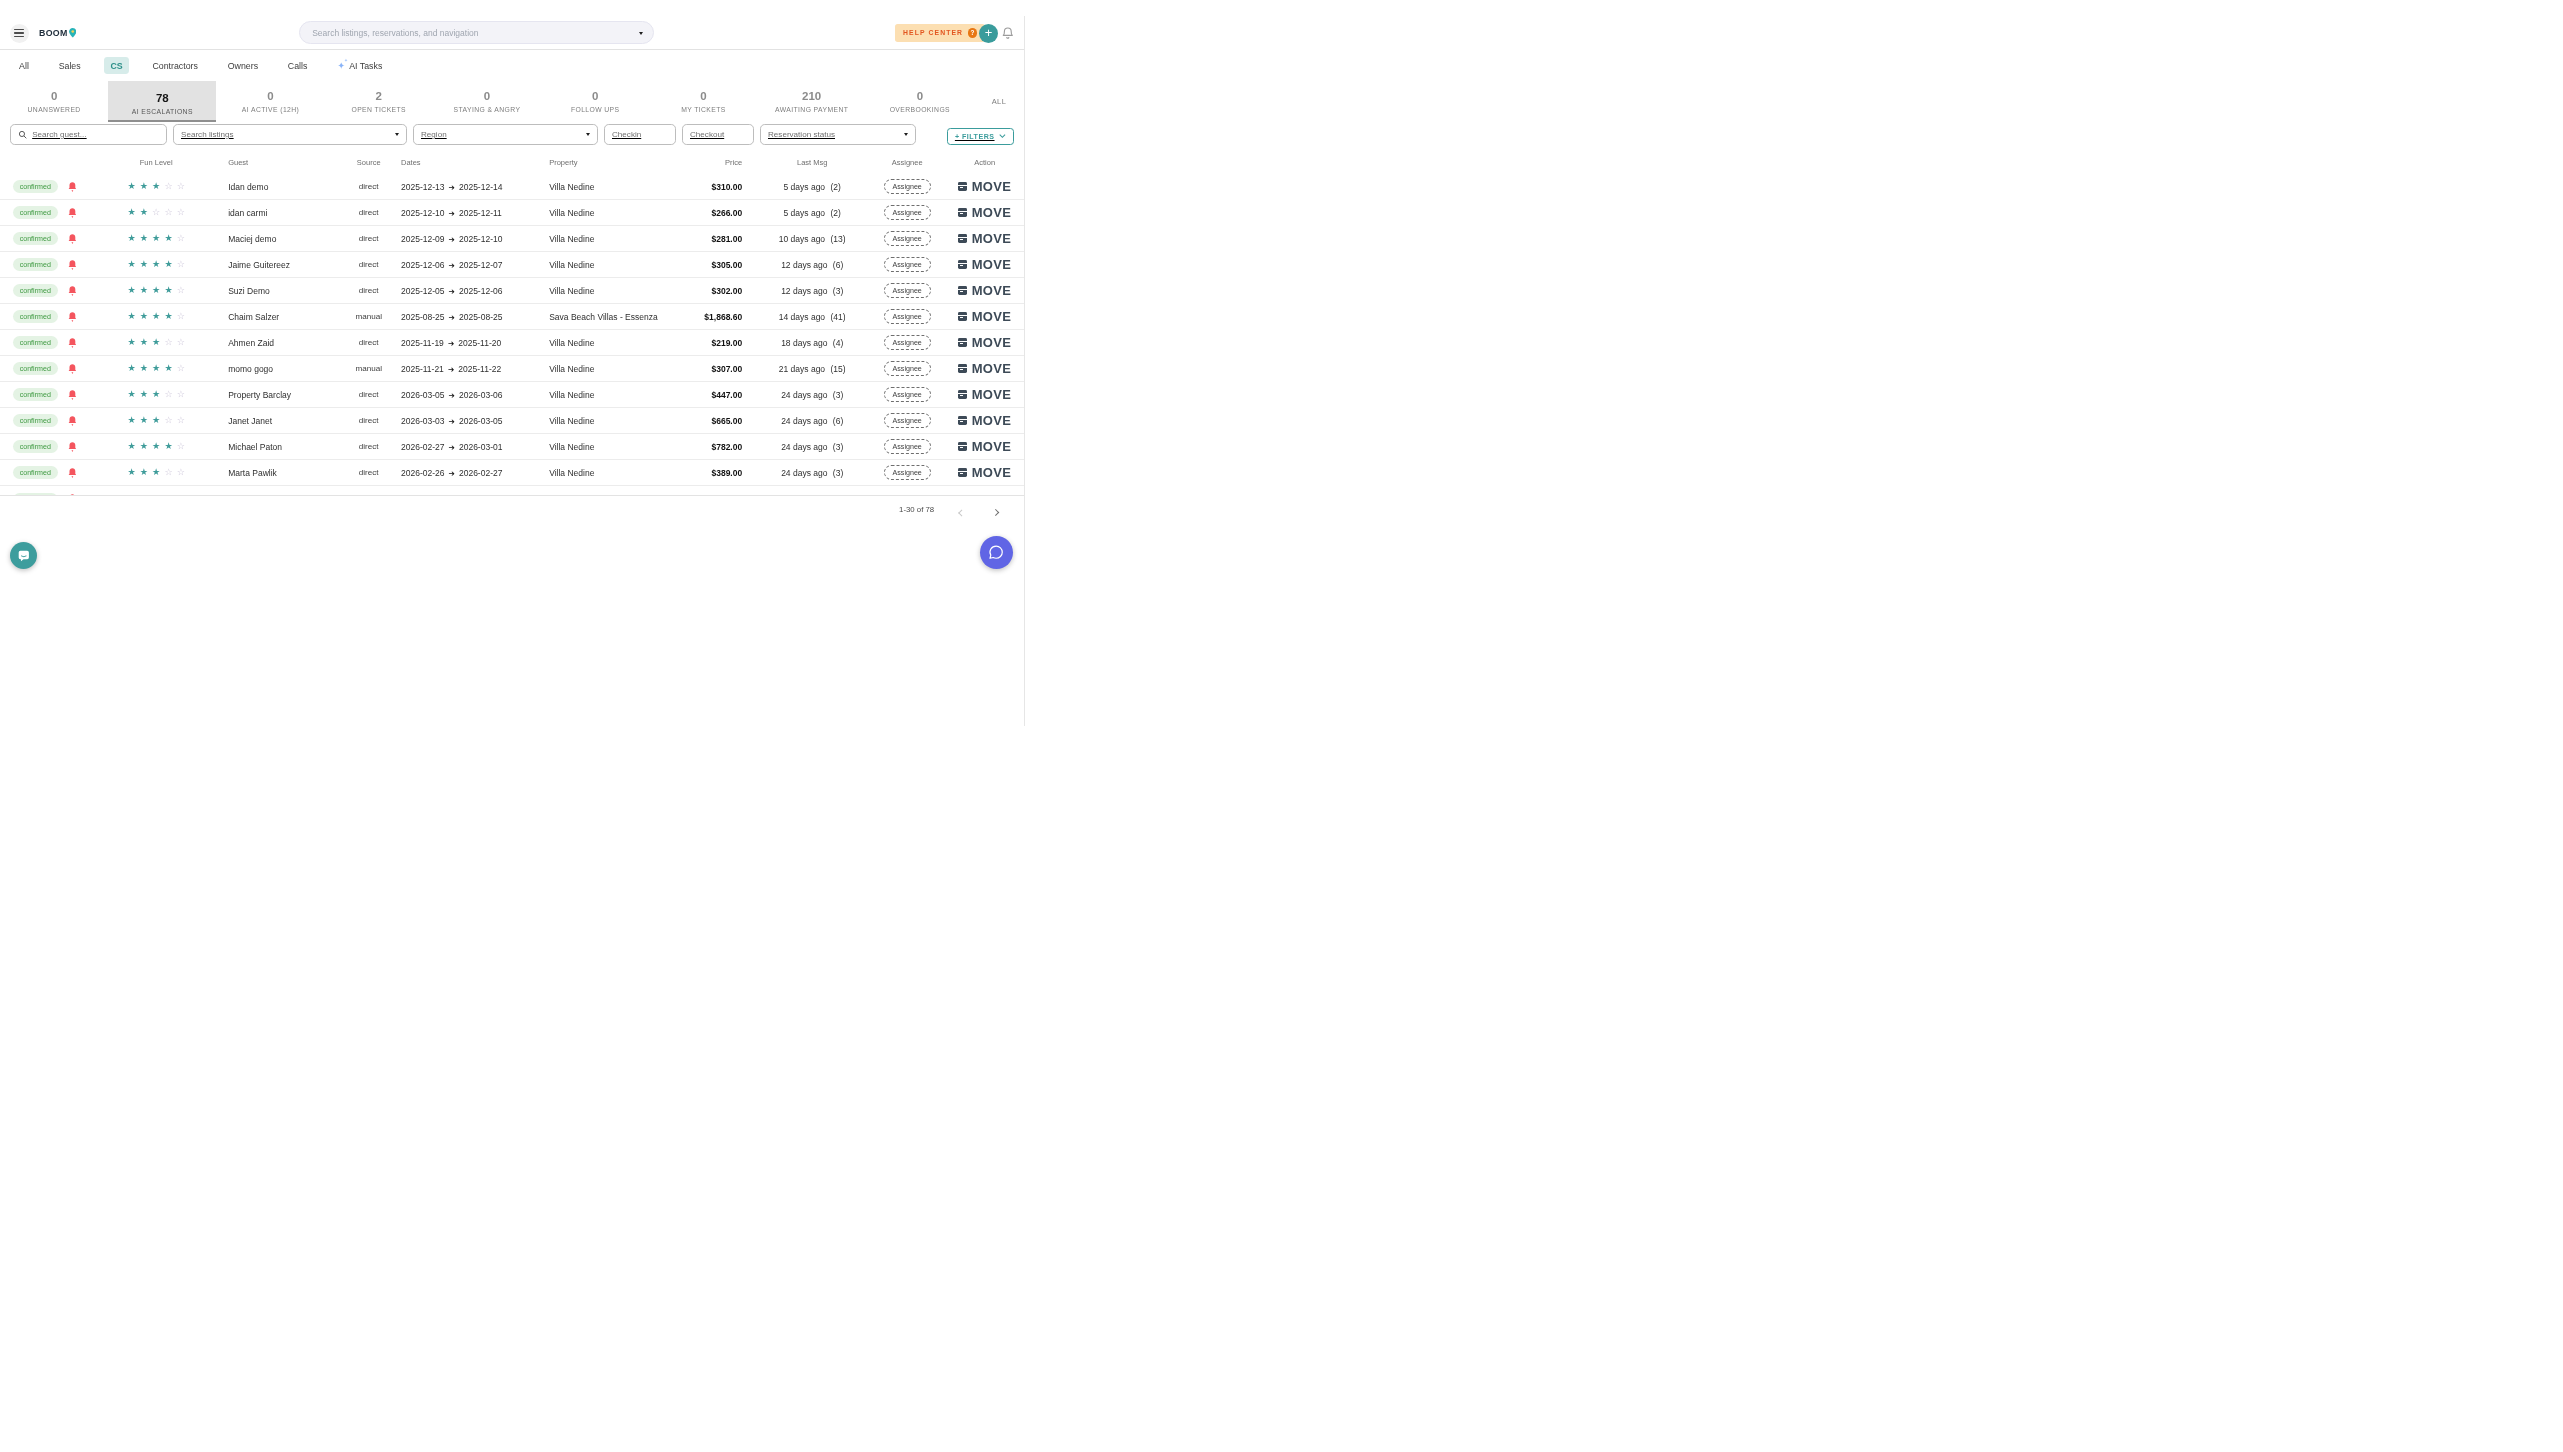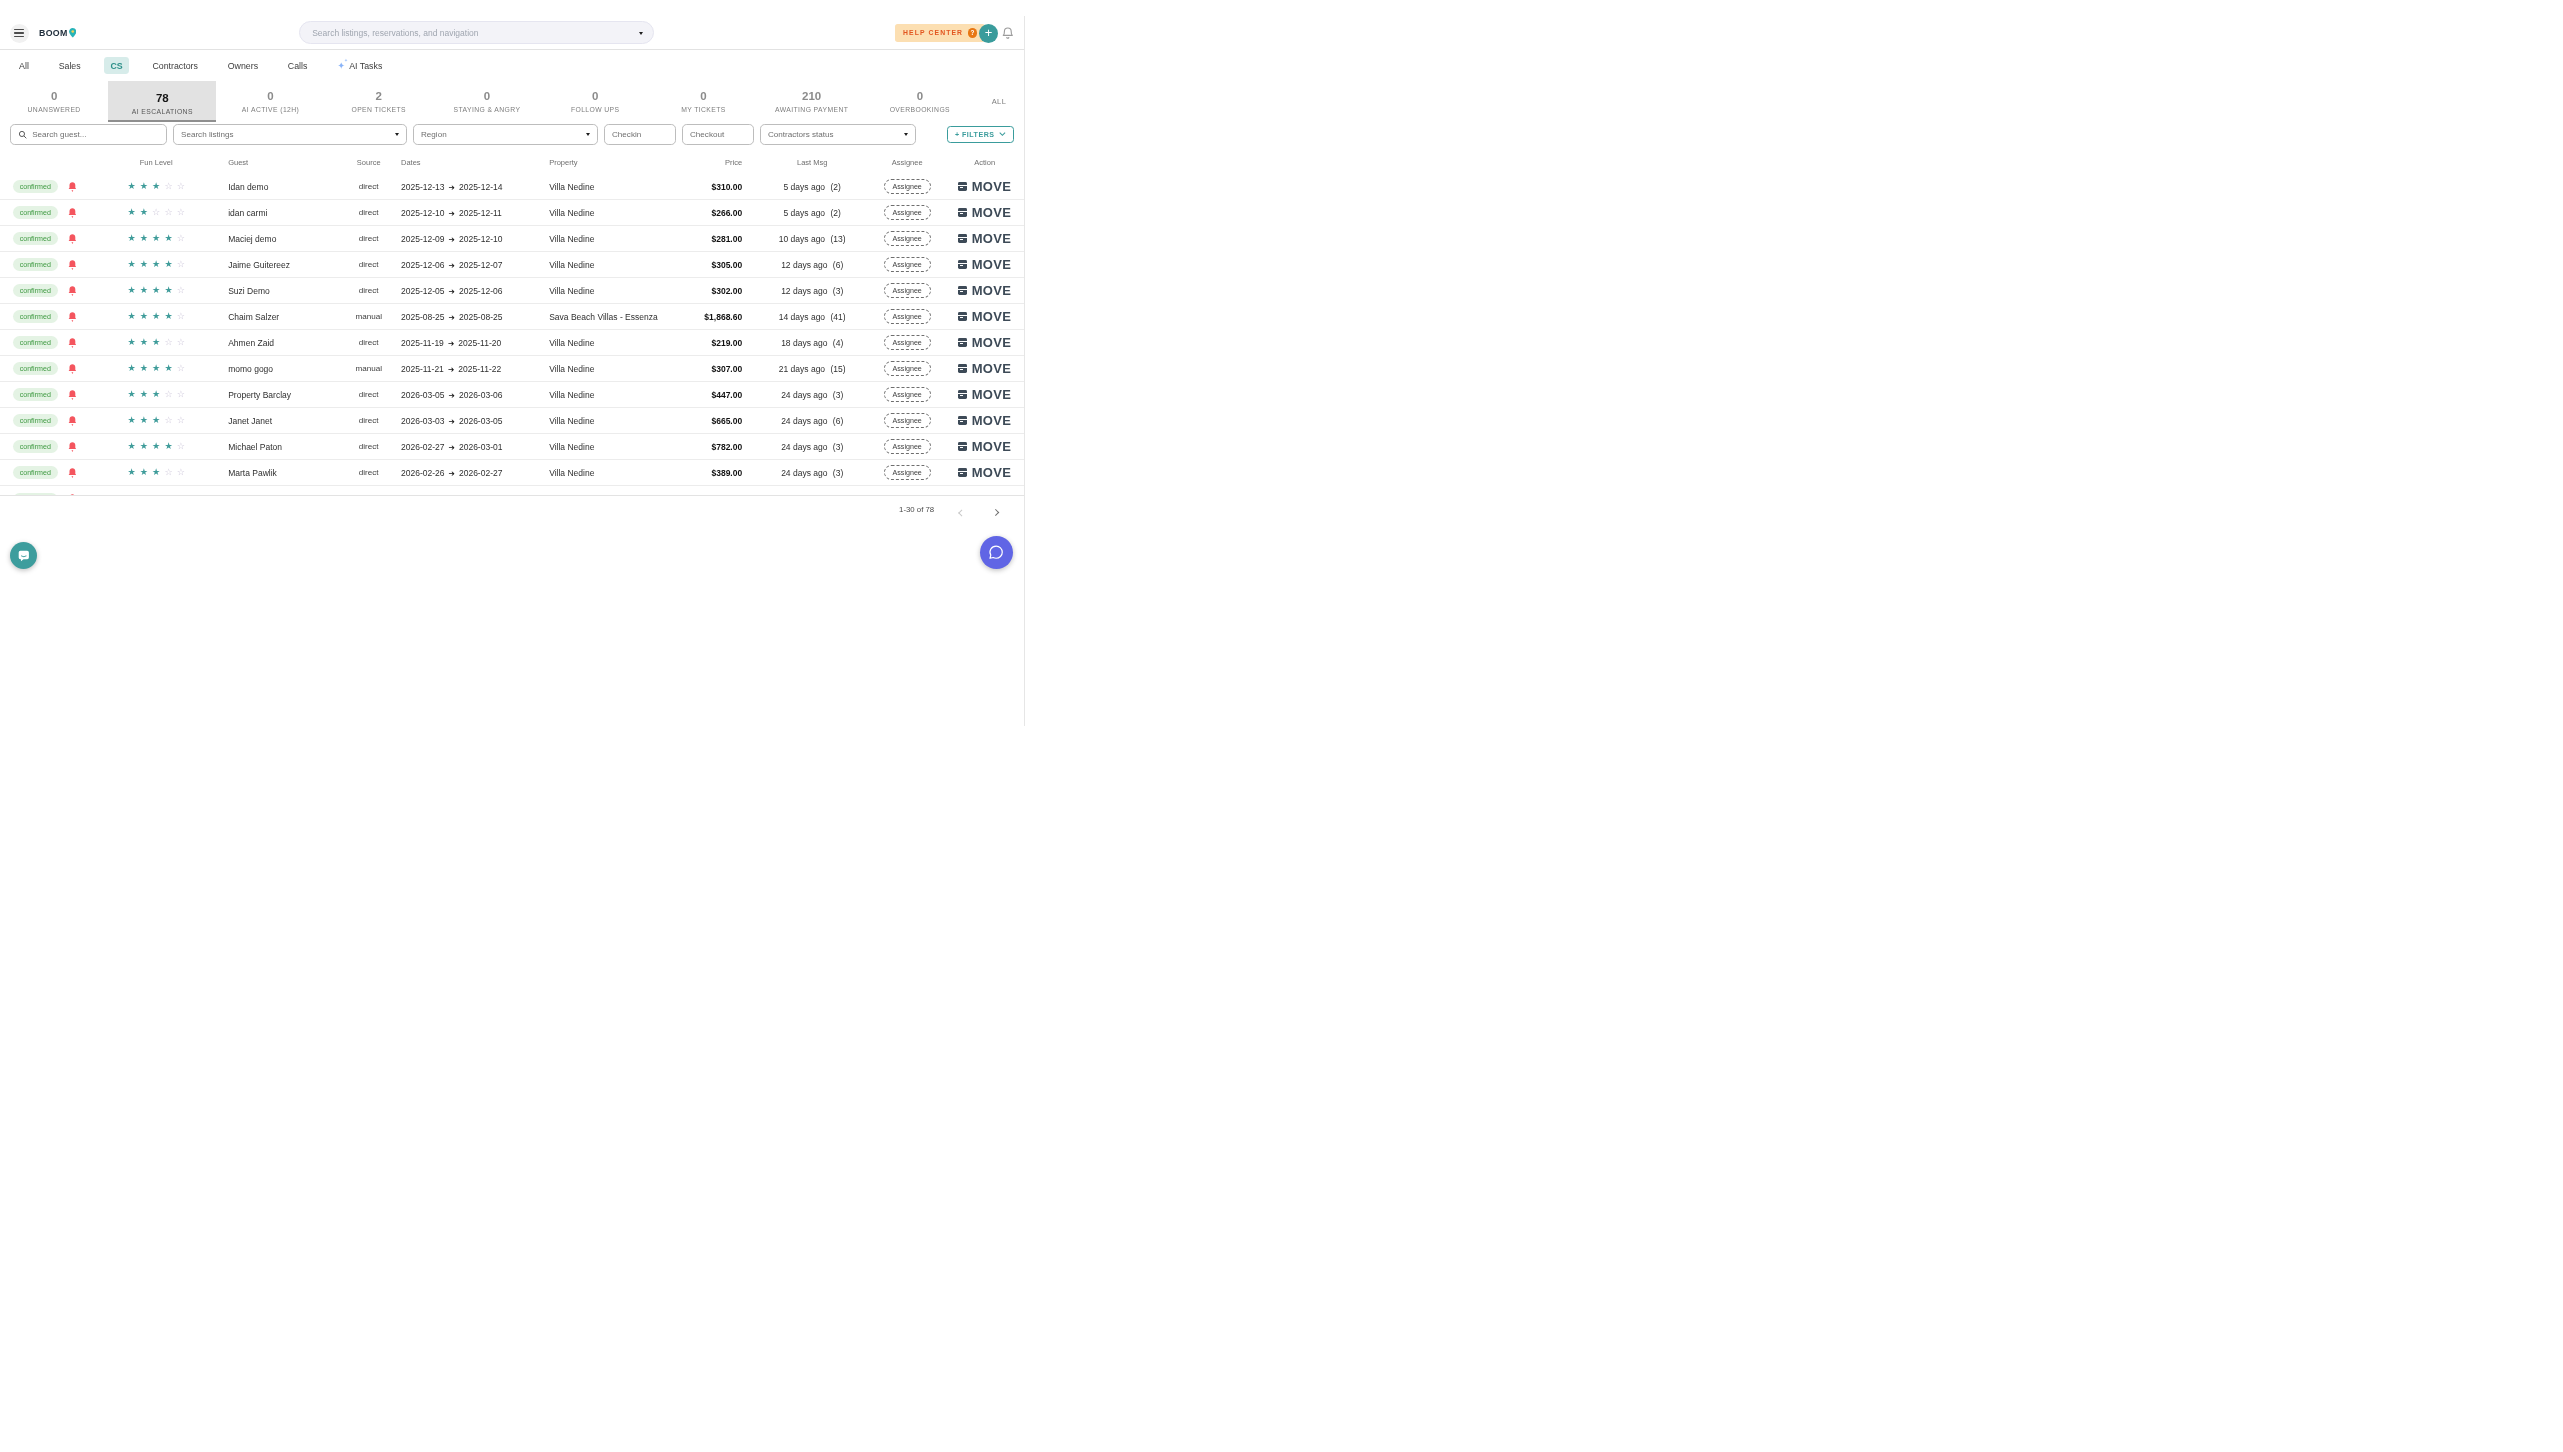--- a/index.html
+++ b/index.html
@@ -35,21 +35,21 @@
   .stats { display:flex; align-items:stretch; height:41px; }
   .stat { flex:1; border:none; background:none; font-family:inherit; cursor:pointer; display:flex; flex-direction:column; align-items:center; justify-content:center; gap:4.1px; }
   .stat .num { font-size:11.5px; font-weight:700; color:#8b8b8b; }
   .stat .lab { font-size:6.8px; letter-spacing:0.4px; color:#7d7d7d; }
   .stat.active { background:#e2e2e2; border-bottom:2px solid #8f8f8f; }
   .stat.active .num { color:#161616;margin-top:6px; }
   .stat.active .lab { color:#565656; }
   .stat-all { width:50px; border:none; background:none; font-family:inherit; font-size:7.5px; letter-spacing:0.4px; color:#7d7d7d; cursor:pointer; }
 
   
-  .filters { display:flex; align-items:center; gap:6px; padding:2px 10.2px 6.8px 10.2px; }
+  .filters { display:flex; align-items:flex-end; gap:6px; padding:2px 10.2px 6.8px 10.2px;text-decoration:underline; }
   .f-field { height:21px; border:0.7px solid #bdbdbd; border-radius:4.7px; background:#fff; display:flex; align-items:center; padding:0 6.8px; gap:4.7px; position:relative; }
   .f-field input { border:none; outline:none; width:100%; font-size:8.1px; color:#444; font-family:inherit; background:transparent; }
   .f-field input::placeholder { color:#6f6f6f; }
   .f-select { justify-content:space-between; cursor:pointer; }
   .f-select .ph { font-size:8.1px; color:#6f6f6f; }
   .w-guest { width:157px; } .w-listings { width:234px; } .w-region { width:185px; }
   .w-checkin,.w-checkout { width:72px; } .w-status { width:156px; }
   .filters-btn { margin-left:auto; height:17px; display:flex; align-items:center; gap:4.7px; padding:0 6.8px; background:#fff; border:0.7px solid #3a9c9c; border-radius:3.4px; color:#3a9c9c; font-size:7.1px; font-weight:700; letter-spacing:0.5px; font-family:inherit; cursor:pointer; }
 
   
@@ -222,21 +222,21 @@
         <span class="ph">Region</span>
         <span class="caret"></span>
       </div>
       <div class="f-field w-checkin">
         <input type="text" placeholder="Checkin" style="">
       </div>
       <div class="f-field w-checkout">
         <input type="text" placeholder="Checkout" style="">
       </div>
       <div class="f-field f-select w-status">
-        <span class="ph">Contractors status</span>
+        <span class="ph">Reservation status</span>
         <span class="caret"></span>
       </div>
       <button class="filters-btn">
         <span>+ FILTERS</span>
         <svg width="6.8" height="4.7" viewBox="0 0 10 7" fill="none" stroke="#3a9c9c" stroke-width="1.6">
             <path d="M1 1l4 4 4-4"></path>
           </svg>
       </button>
     </div>
 

